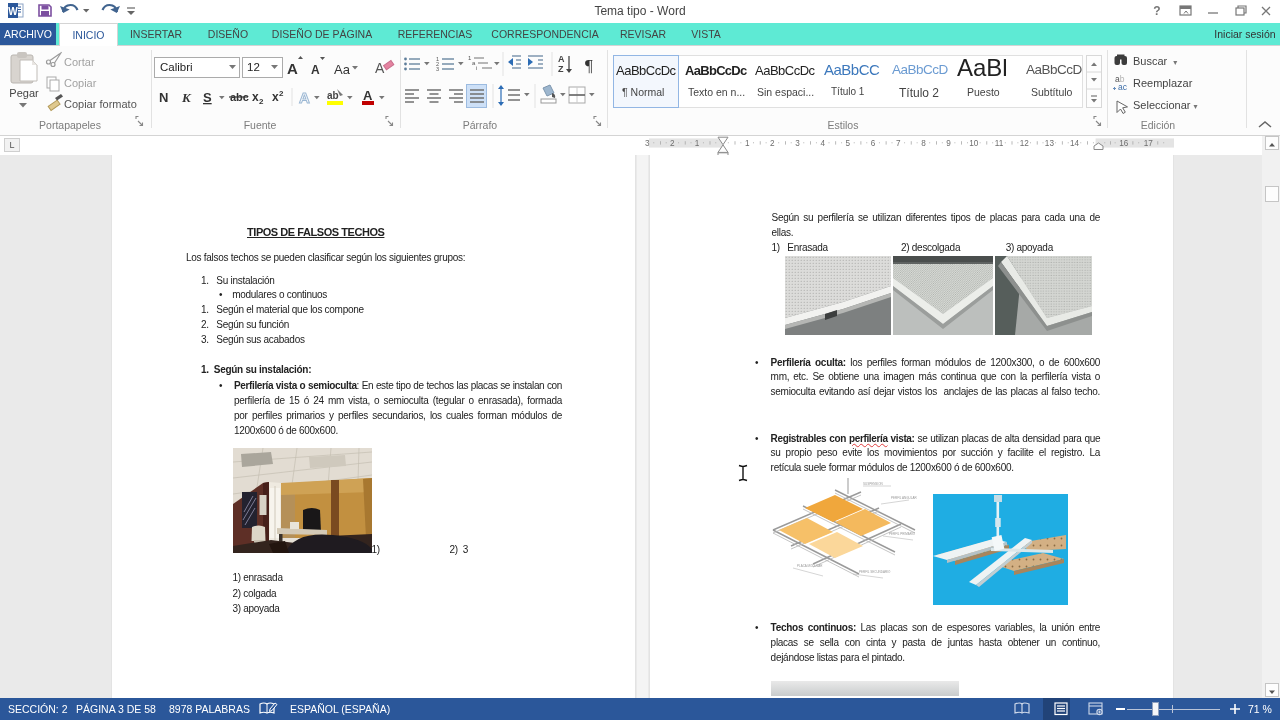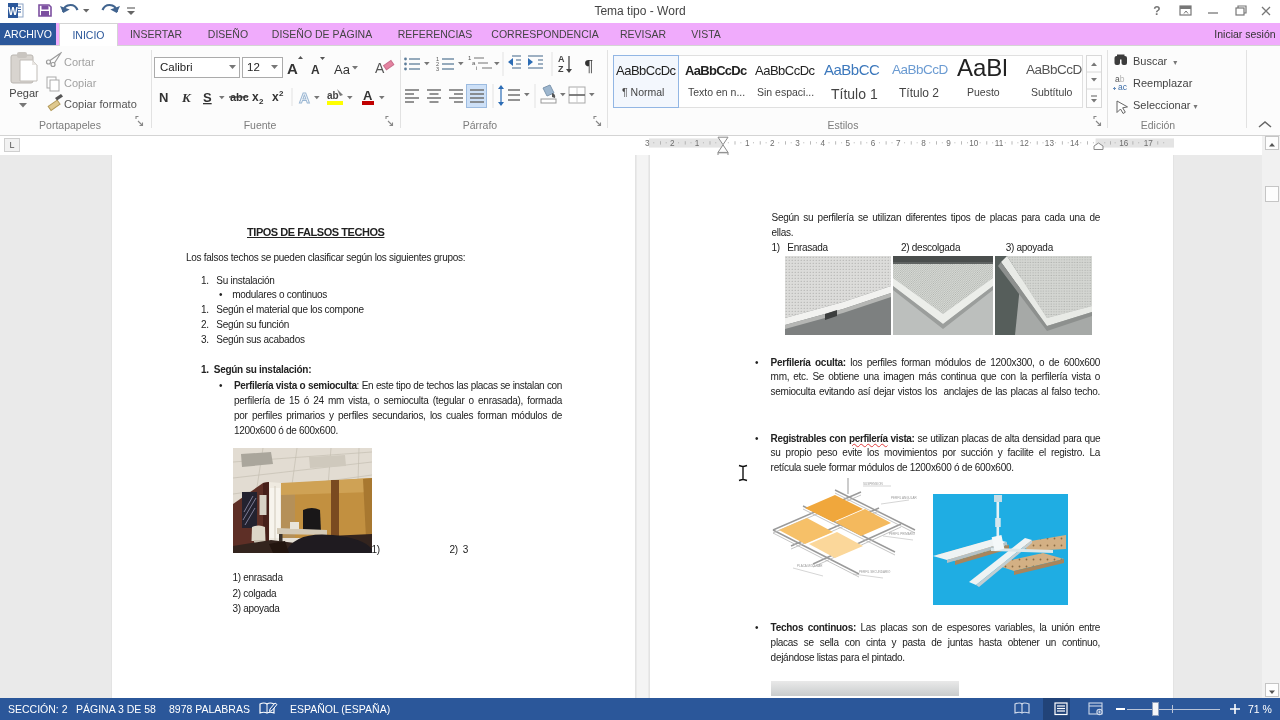--- a/index.html
+++ b/index.html
@@ -2,21 +2,21 @@
 <html><head><meta charset="utf-8">
 <style>
 html,body{margin:0;padding:0;}
 body{width:1280px;height:720px;overflow:hidden;font-family:"Liberation Sans",sans-serif;}
 #app{position:absolute;left:0;top:0;width:1280px;height:720px;background:#fff;}
 .abs{position:absolute;}
 
 #titlebar{position:absolute;left:0;top:0;width:1280px;height:23px;background:#fff;}
 #title{position:absolute;left:0;top:4px;width:1280px;text-align:center;font-size:12px;color:#444;}
 
-#tabrow{position:absolute;left:0;top:23px;width:1280px;height:23px;background:#f0abfc;}
+#tabrow{position:absolute;left:0;top:23px;width:1280px;height:23px;background:#5eead4;}
 #tabrow .border{position:absolute;left:0;top:22px;width:1280px;height:1px;background:#d4d4d4;}
 .tab{position:absolute;top:0;height:22px;line-height:23px;font-size:10.5px;color:#444;text-align:center;}
 #tab-archivo{left:0;width:56px;background:#2b579a;color:#fff;}
 #tab-inicio{left:59px;width:59px;background:#fff;color:#2b579a;border:1px solid #d4d4d4;border-bottom:none;box-sizing:border-box;height:23px;z-index:2;}
 
 #ribbon{position:absolute;left:0;top:46px;width:1280px;height:90px;background:#fcfcfc;}
 #ribbon .bottomline{position:absolute;left:0;top:89px;width:1280px;height:1px;background:#d4d4d4;}
 .gsep{position:absolute;top:4px;height:78px;width:1px;background:#e2e2e2;}
 .glabel{position:absolute;top:73px;font-size:10.5px;color:#7c7c7c;text-align:center;}
 
@@ -271,21 +271,21 @@
 
     <div class="abs" style="left:613px;top:9px;width:470px;height:53px;background:#fff;border:1px solid #e0e0e0;box-sizing:border-box;"></div>
     <div class="abs" style="left:613px;top:9px;width:66px;height:53px;background:#f3f7fd;border:1px solid #92b6e4;box-sizing:border-box;"></div>
     <div class="abs" style="left:616px;top:17px;width:62px;font-size:13px;color:#222;letter-spacing:-0.5px;">AaBbCcDc</div>
     <div class="abs" style="left:622px;top:40px;font-size:10.5px;color:#444;">¶ Normal</div>
     <div class="abs" style="left:685px;top:17px;width:64px;font-size:13px;font-weight:bold;color:#222;letter-spacing:-0.7px;">AaBbCcDc</div>
     <div class="abs" style="left:688px;top:40px;font-size:10.5px;color:#444;">Texto en n...</div>
     <div class="abs" style="left:755px;top:17px;width:62px;font-size:13px;color:#222;letter-spacing:-0.5px;">AaBbCcDc</div>
     <div class="abs" style="left:757px;top:40px;font-size:10.5px;color:#444;">Sin espaci...</div>
     <div class="abs" style="left:824px;top:15px;width:62px;font-size:15px;color:#3c78bc;letter-spacing:-0.5px;">AaBbCС</div>
-    <div class="abs" style="left:831px;top:40px;font-size:14px;color:#444;">Título 1</div>
+    <div class="abs" style="left:831px;top:40px;font-size:10px;color:#444;">Título 1</div>
     <div class="abs" style="left:892px;top:16px;width:62px;font-size:13.5px;color:#6b9bd2;letter-spacing:-0.5px;">AaBbCcD</div>
     <div class="abs" style="left:899px;top:40px;font-size:12px;color:#444;">Título 2</div>
     <div class="abs" style="left:957px;top:8px;width:66px;font-size:24px;color:#222;font-weight:300;">AaBl</div>
     <div class="abs" style="left:967px;top:40px;font-size:10.5px;color:#444;">Puesto</div>
     <div class="abs" style="left:1026px;top:16px;width:62px;font-size:13.5px;color:#555;letter-spacing:-0.5px;">AaBbCcD</div>
     <div class="abs" style="left:1031px;top:40px;font-size:10.5px;color:#444;">Subtítulo</div>
     <svg class="abs" style="left:1086px;top:9px" width="16" height="53" viewBox="0 0 16 53">
       <rect x="0.5" y="0.5" width="15" height="52" fill="#fdfdfd" stroke="#d8d8d8"></rect>
       <line x1="0.5" y1="17" x2="15.5" y2="17" stroke="#d8d8d8"></line>
       <line x1="0.5" y1="34" x2="15.5" y2="34" stroke="#d8d8d8"></line>

